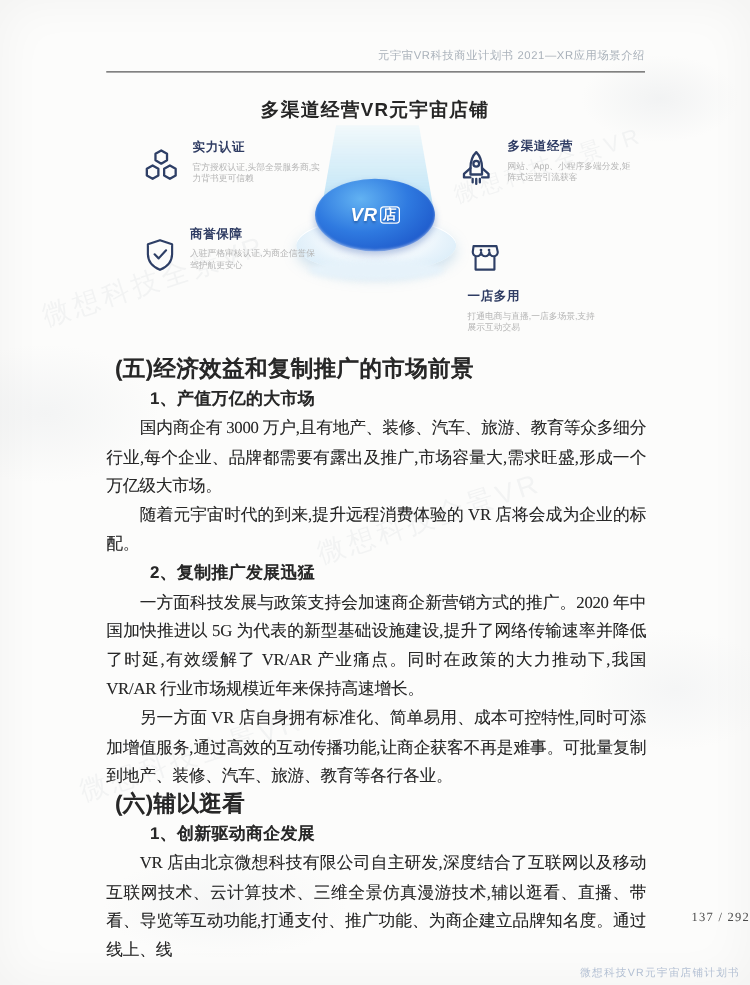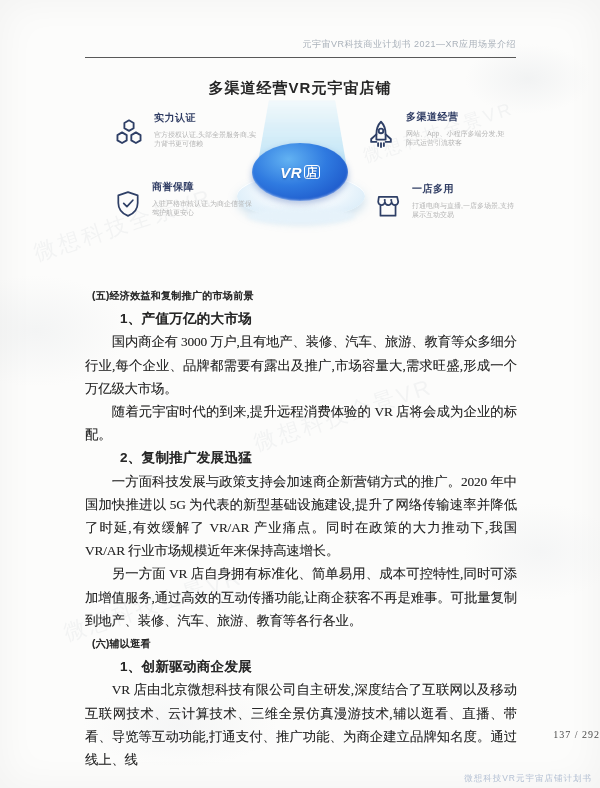--- a/index.html
+++ b/index.html
@@ -81,21 +81,21 @@
     font-style:normal; font-size:11px; border:1.4px solid #fff; border-radius:3px;
     padding:0 1px; line-height:12px;
   }
   
   .text-block {
     position:absolute; left:85px; top:284px; width:432px;
     font-size:13.4px; line-height:23.2px; color:#272727;
     letter-spacing:-.2px; text-shadow:0 0 .5px rgba(50,50,50,.35);
   }
   .text-block .h1 {
-    font-family:"Liberation Sans",sans-serif; font-weight:bold; font-size:10px;
+    font-family:"Liberation Sans",sans-serif; font-weight:bold; font-size:18px;
     padding-left:7px; letter-spacing:.3px;
   }
   .text-block .h2 {
     font-family:"Liberation Sans",sans-serif; font-weight:bold; font-size:13.5px;
     padding-left:35px; letter-spacing:.3px;
   }
   .text-block .para { text-indent:2em; text-align:justify; }
   .page-number {
     position:absolute; left:0; top:729px; width:100%; text-align:right;
     font-family:Liberation Serif, serif; font-size:10px; color:#4a4a4a; letter-spacing:1px;
@@ -162,21 +162,21 @@
       <path class="st" d="M9 12.5 L4.5 16.5 V19 H9"></path>
       <path class="st" d="M17 12.5 L21.5 16.5 V19 H17"></path>
       <path class="st" d="M10.5 20 v2.5 M13 20 v3.5 M15.5 20 v2.5"></path>
     </svg>
     <div>
       <div class="flabel">多渠道经营</div>
       <div class="fdesc">网站、App、小程序多端分发,矩阵式运营引流获客</div>
     </div>
   </div>
 
-  <div class="feature" style="left:374px; top:182px;">
+  <div class="feature" style="left:374px; top:182px;flex-direction:column;">
     <svg class="ficon" width="28" height="28" viewBox="0 0 26 26">
       <path class="st" d="M4.5 4.5 H21.5 L22.5 9 a3.1 3.1 0 0 1 -6.2 0 a3.1 3.1 0 0 1 -6.2 0 a3.1 3.1 0 0 1 -6.2 0 Z"></path>
       <path class="st" d="M6 13 V22 H20 V13"></path>
       <circle cx="10" cy="7.5" r="1" fill="#2e3f66"></circle>
       <circle cx="16" cy="7.5" r="1" fill="#2e3f66"></circle>
     </svg>
     <div>
       <div class="flabel">一店多用</div>
       <div class="fdesc">打通电商与直播,一店多场景,支持展示互动交易</div>
     </div>

